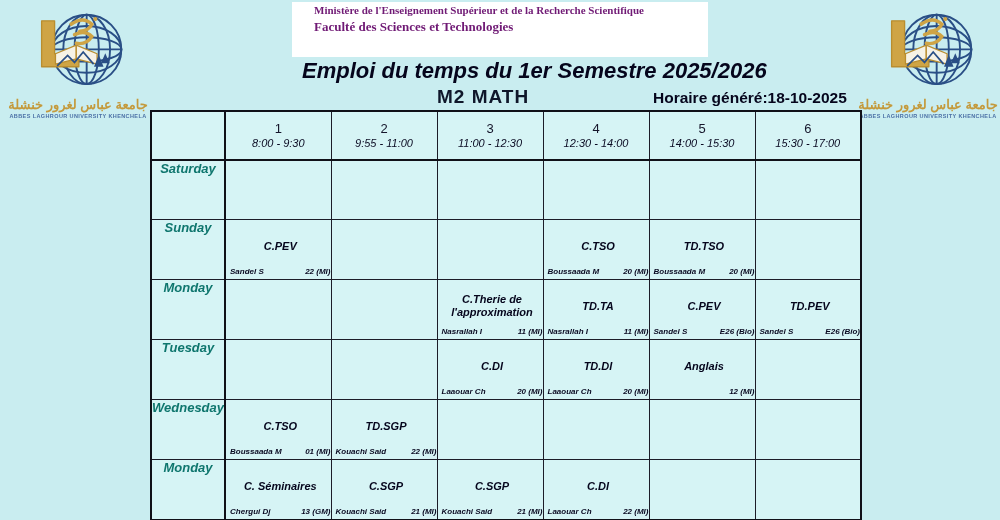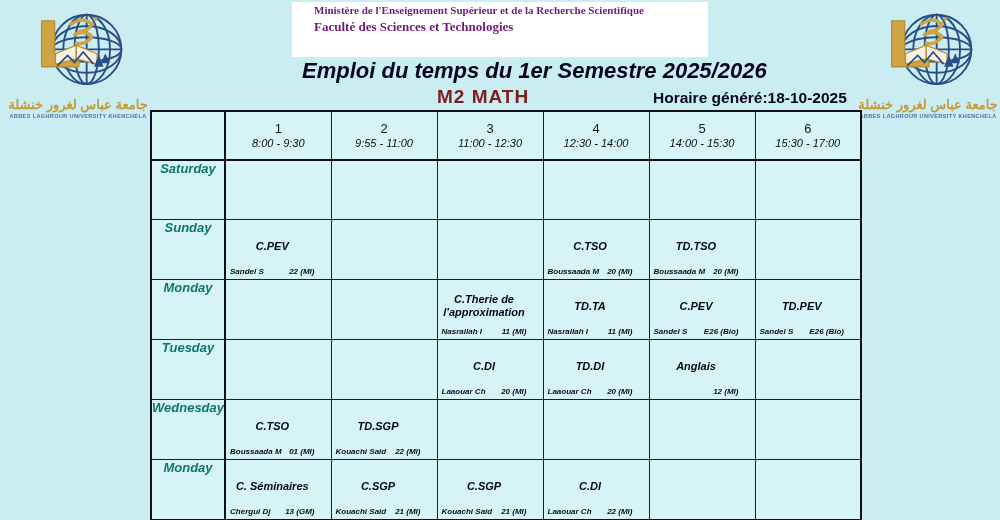--- a/index.html
+++ b/index.html
@@ -24,21 +24,21 @@
   }
   .whitebox .ministry{font-size:11px;font-weight:bold;line-height:13px;white-space:nowrap;}
   .whitebox .university{font-size:16px;font-weight:bold;line-height:20px;white-space:pre;}
   .whitebox .faculty{font-size:13px;font-weight:bold;line-height:19px;white-space:nowrap;}
   .semester-title{
     position:absolute;left:302px;top:58px;
     font-size:22px;font-weight:bold;font-style:italic;color:#05051c;white-space:nowrap;
   }
   .group-title{
     position:absolute;left:437px;top:86px;
-    font-size:19px;font-weight:bold;letter-spacing:1px;color:#7f1d1d;
+    font-size:19px;font-weight:bold;letter-spacing:1px;color:#0f172a;
   }
   .generated{
     position:absolute;left:653px;top:89px;
     font-size:15.5px;font-weight:bold;color:#05051c;white-space:nowrap;
   }
   
   table.tt{
     position:absolute;left:150px;top:110px;
     border-collapse:collapse;table-layout:fixed;
     background:#d6f4f5;
@@ -53,21 +53,21 @@
   table.tt thead th{height:47px;vertical-align:middle;border-bottom:2px solid #101018;}
   table.tt td.day-cell, table.tt th.corner{border-right:2px solid #101018;}
   .slot-num{font-size:13px;font-weight:normal;text-align:center;color:#15152a;line-height:15px;}
   .slot-time{font-size:11px;font-weight:normal;font-style:italic;text-align:center;color:#0a0a22;line-height:14px;}
   table.tt tbody tr{height:59px;}
   td.day-cell{
     text-align:center;vertical-align:middle;
     font-size:13px;font-weight:bold;font-style:italic;color:#0f766e;
   }
   td.session-cell .wrap{
-    display:flex;flex-direction:column;height:59px;box-sizing:border-box;padding:2px 16px 3px 4px;
+    display:flex;flex-direction:column;height:59px;box-sizing:border-box;padding:2px 0 3px 4px;
   }
   .course{
     flex:1;display:flex;align-items:center;justify-content:center;text-align:center;
     font-size:11px;font-weight:bold;font-style:italic;color:#05051c;line-height:13px;
     padding-top:4px;
   }
   .meta{
     display:flex;justify-content:space-between;align-items:flex-end;
     font-size:8px;font-weight:bold;font-style:italic;color:#0a0a22;line-height:9px;
   }

